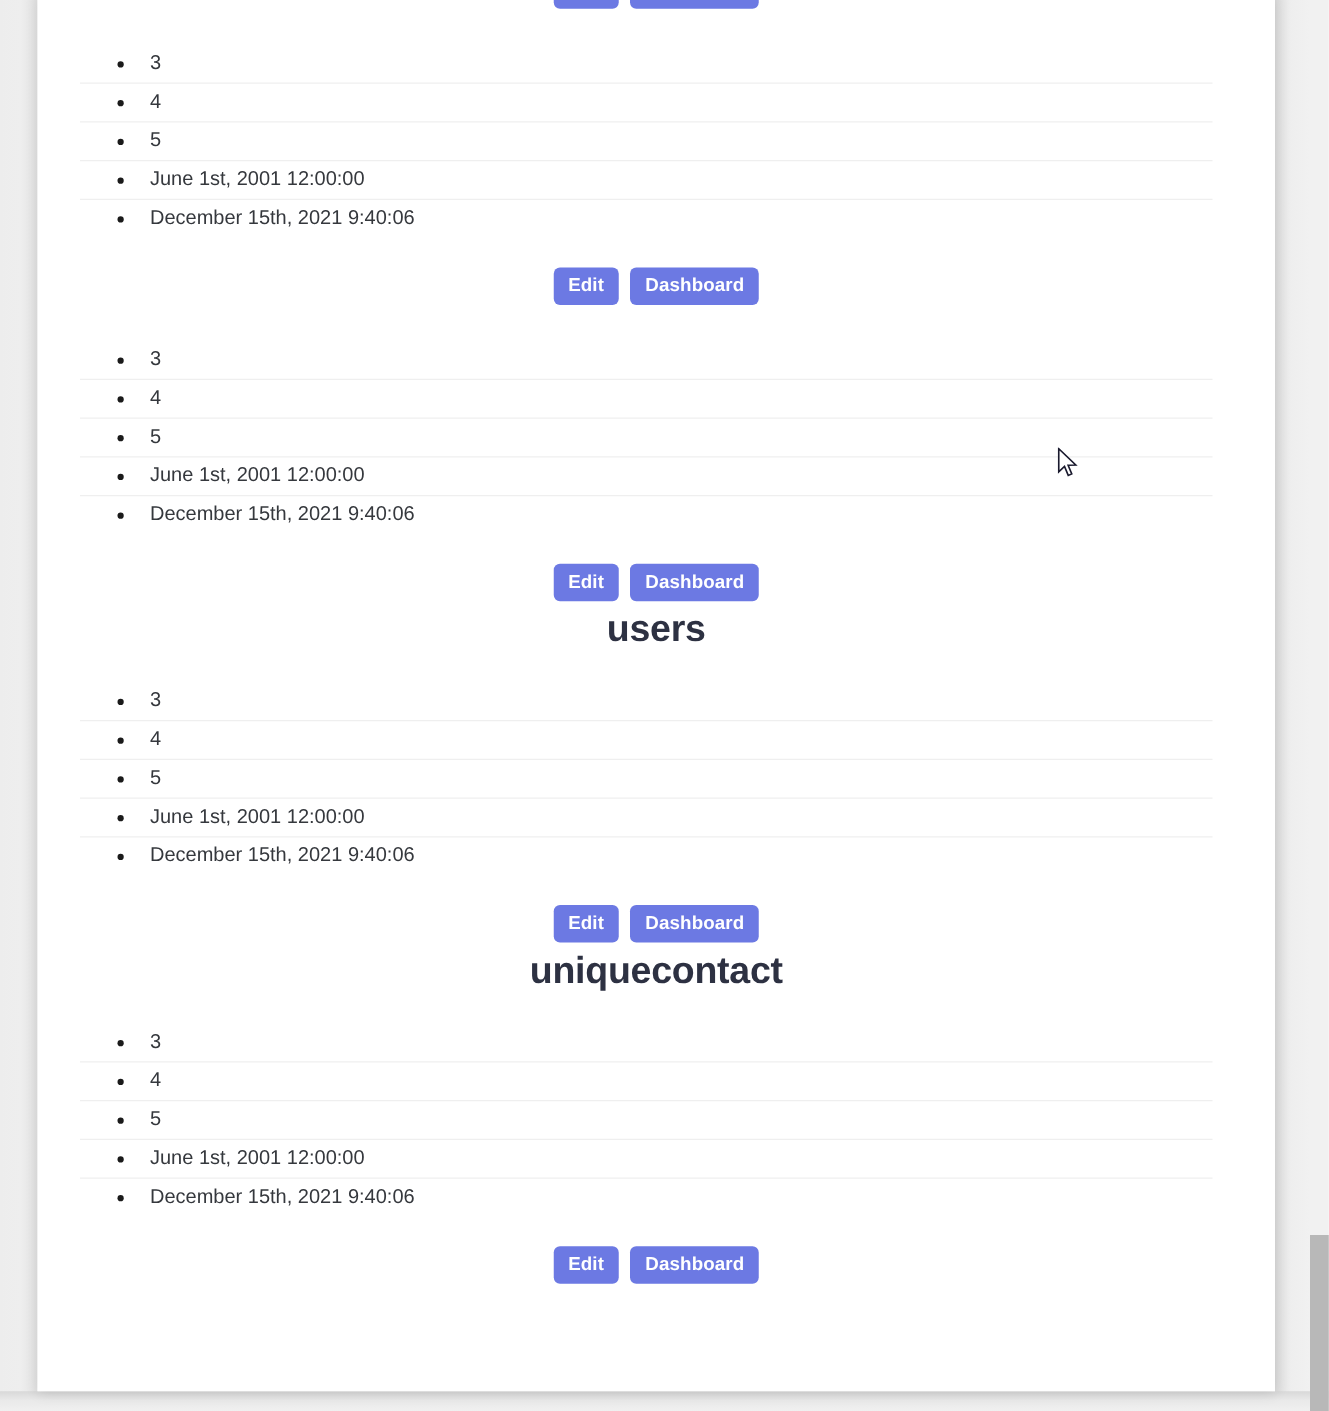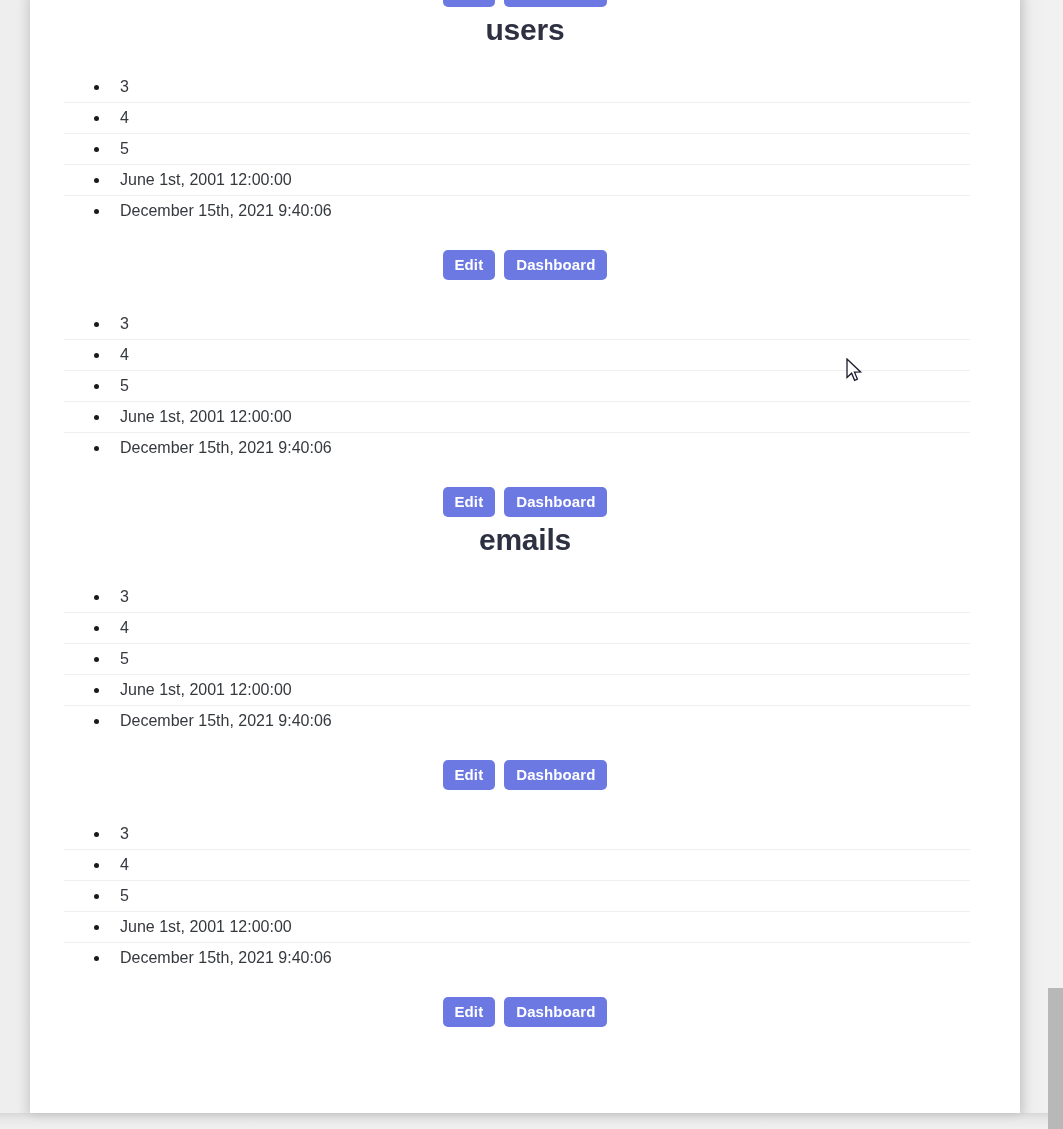--- a/index.html
+++ b/index.html
@@ -174,76 +174,76 @@
 <div id="card">
 
   <div class="btn-row" style="margin-top:-19px;">
     <button class="btn">Edit</button>
     <button class="btn">Dashboard</button>
   </div>
 
   <div class="gap-after-btns"></div>
 
   <div class="section">
+    <div class="gap-after-title"></div>
+    <ul class="field-list">
+      <li>3</li>
+      <li>4</li>
+      <li>5</li>
+      <li>June 1st, 2001 12:00:00</li>
+      <li>December 15th, 2021 9:40:06</li>
+    </ul>
+    <div class="gap-after-list"></div>
+    <div class="btn-row">
+      <button class="btn">Edit</button>
+      <button class="btn">Dashboard</button>
+    </div>
+  </div>
+
+  <div class="gap-after-btns"></div>
+
+  <div class="section">
+    <div class="gap-after-title"></div>
+    <ul class="field-list">
+      <li>3</li>
+      <li>4</li>
+      <li>5</li>
+      <li>June 1st, 2001 12:00:00</li>
+      <li>December 15th, 2021 9:40:06</li>
+    </ul>
+    <div class="gap-after-list"></div>
+    <div class="btn-row">
+      <button class="btn">Edit</button>
+      <button class="btn">Dashboard</button>
+    </div>
+  </div>
+
+  <div class="gap-after-btns"></div>
+
+  <div class="section">
     <h2 class="section-title">users</h2>
     <div class="gap-after-title"></div>
     <ul class="field-list">
       <li>3</li>
       <li>4</li>
       <li>5</li>
       <li>June 1st, 2001 12:00:00</li>
       <li>December 15th, 2021 9:40:06</li>
     </ul>
     <div class="gap-after-list"></div>
     <div class="btn-row">
       <button class="btn">Edit</button>
       <button class="btn">Dashboard</button>
     </div>
   </div>
 
   <div class="gap-after-btns"></div>
 
   <div class="section">
-    <div class="gap-after-title"></div>
-    <ul class="field-list">
-      <li>3</li>
-      <li>4</li>
-      <li>5</li>
-      <li>June 1st, 2001 12:00:00</li>
-      <li>December 15th, 2021 9:40:06</li>
-    </ul>
-    <div class="gap-after-list"></div>
-    <div class="btn-row">
-      <button class="btn">Edit</button>
-      <button class="btn">Dashboard</button>
-    </div>
-  </div>
-
-  <div class="gap-after-btns"></div>
-
-  <div class="section">
-    <h2 class="section-title">emails</h2>
-    <div class="gap-after-title"></div>
-    <ul class="field-list">
-      <li>3</li>
-      <li>4</li>
-      <li>5</li>
-      <li>June 1st, 2001 12:00:00</li>
-      <li>December 15th, 2021 9:40:06</li>
-    </ul>
-    <div class="gap-after-list"></div>
-    <div class="btn-row">
-      <button class="btn">Edit</button>
-      <button class="btn">Dashboard</button>
-    </div>
-  </div>
-
-  <div class="gap-after-btns"></div>
-
-  <div class="section">
+    <h2 class="section-title">uniquecontact</h2>
     <div class="gap-after-title"></div>
     <ul class="field-list">
       <li>3</li>
       <li>4</li>
       <li>5</li>
       <li>June 1st, 2001 12:00:00</li>
       <li>December 15th, 2021 9:40:06</li>
     </ul>
     <div class="gap-after-list"></div>
     <div class="btn-row">

